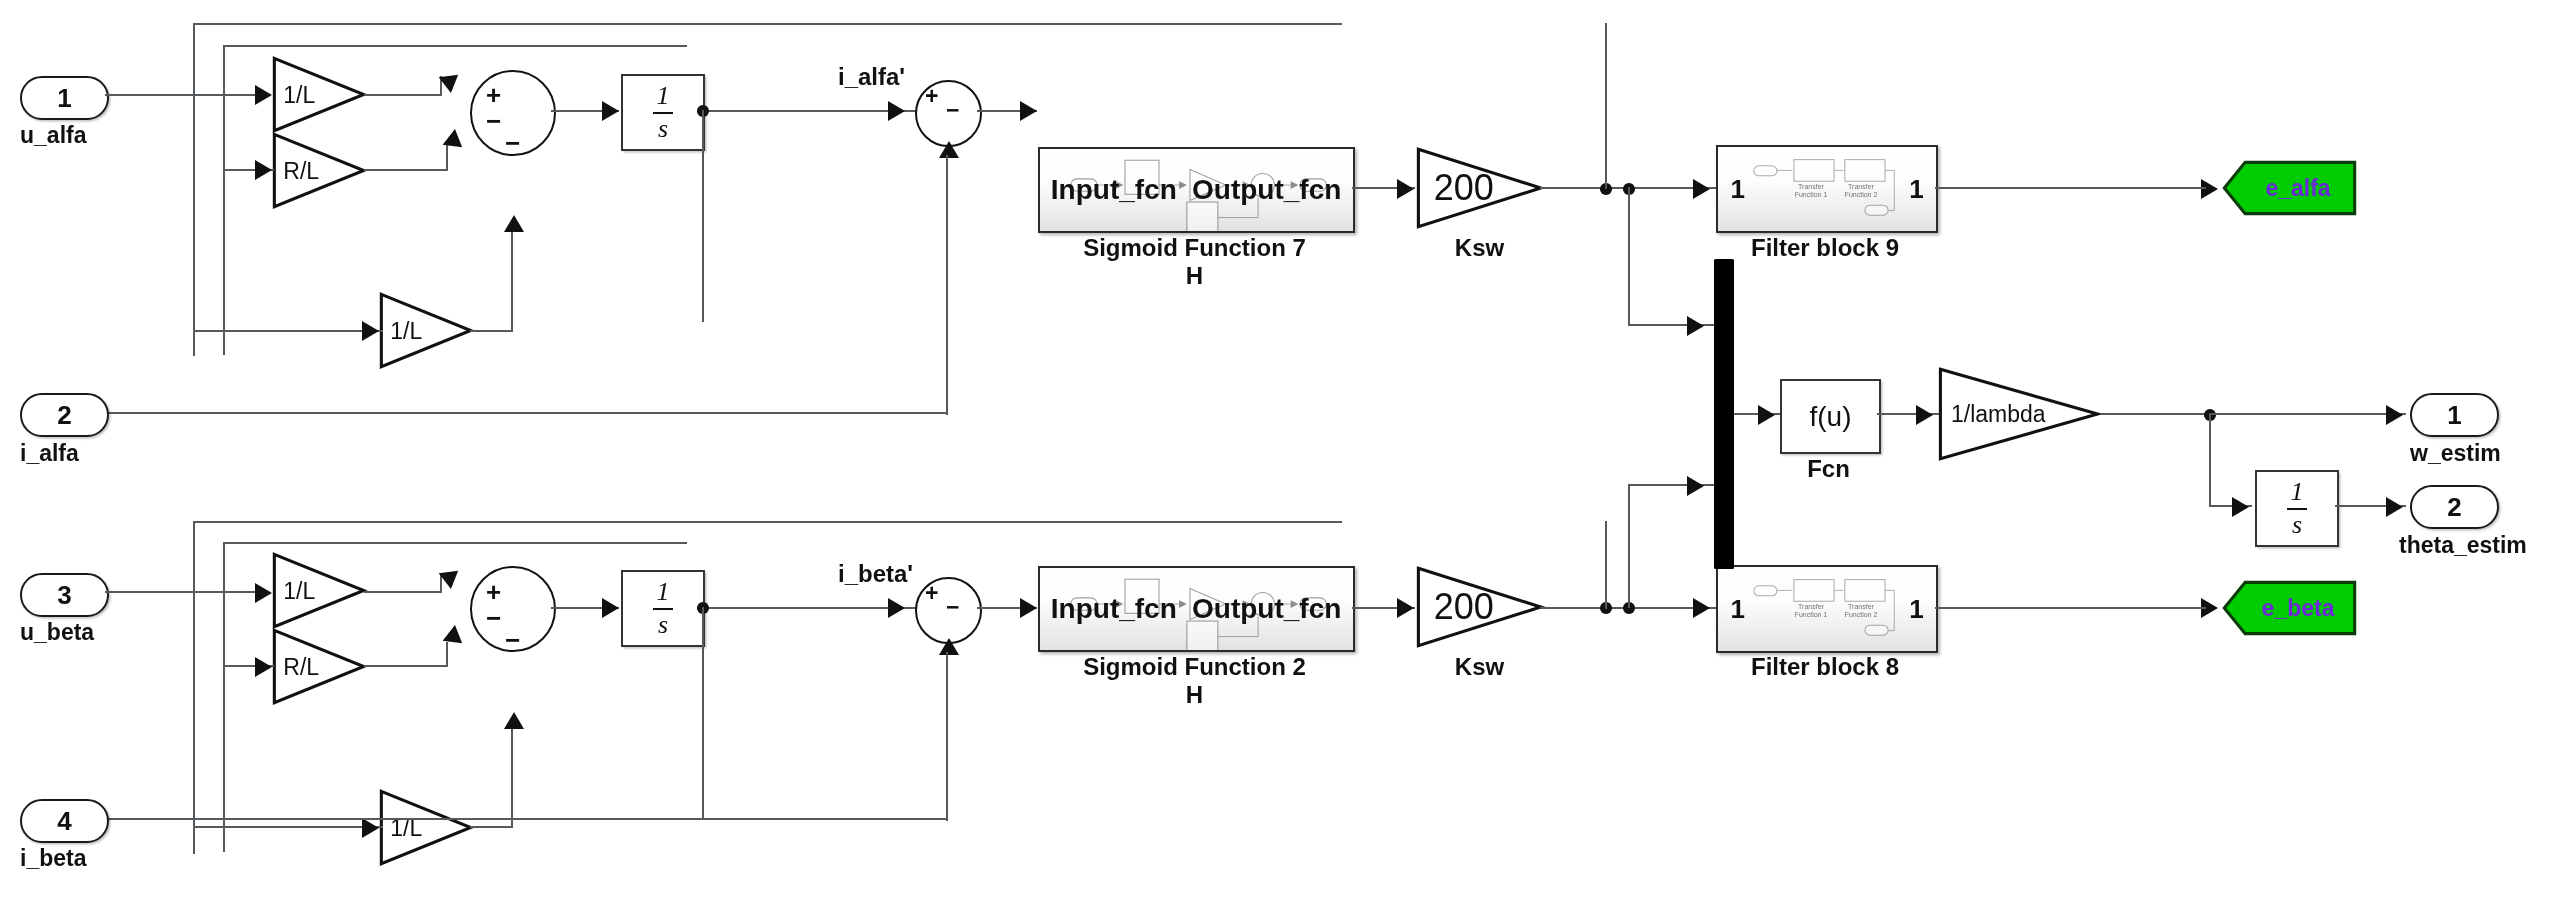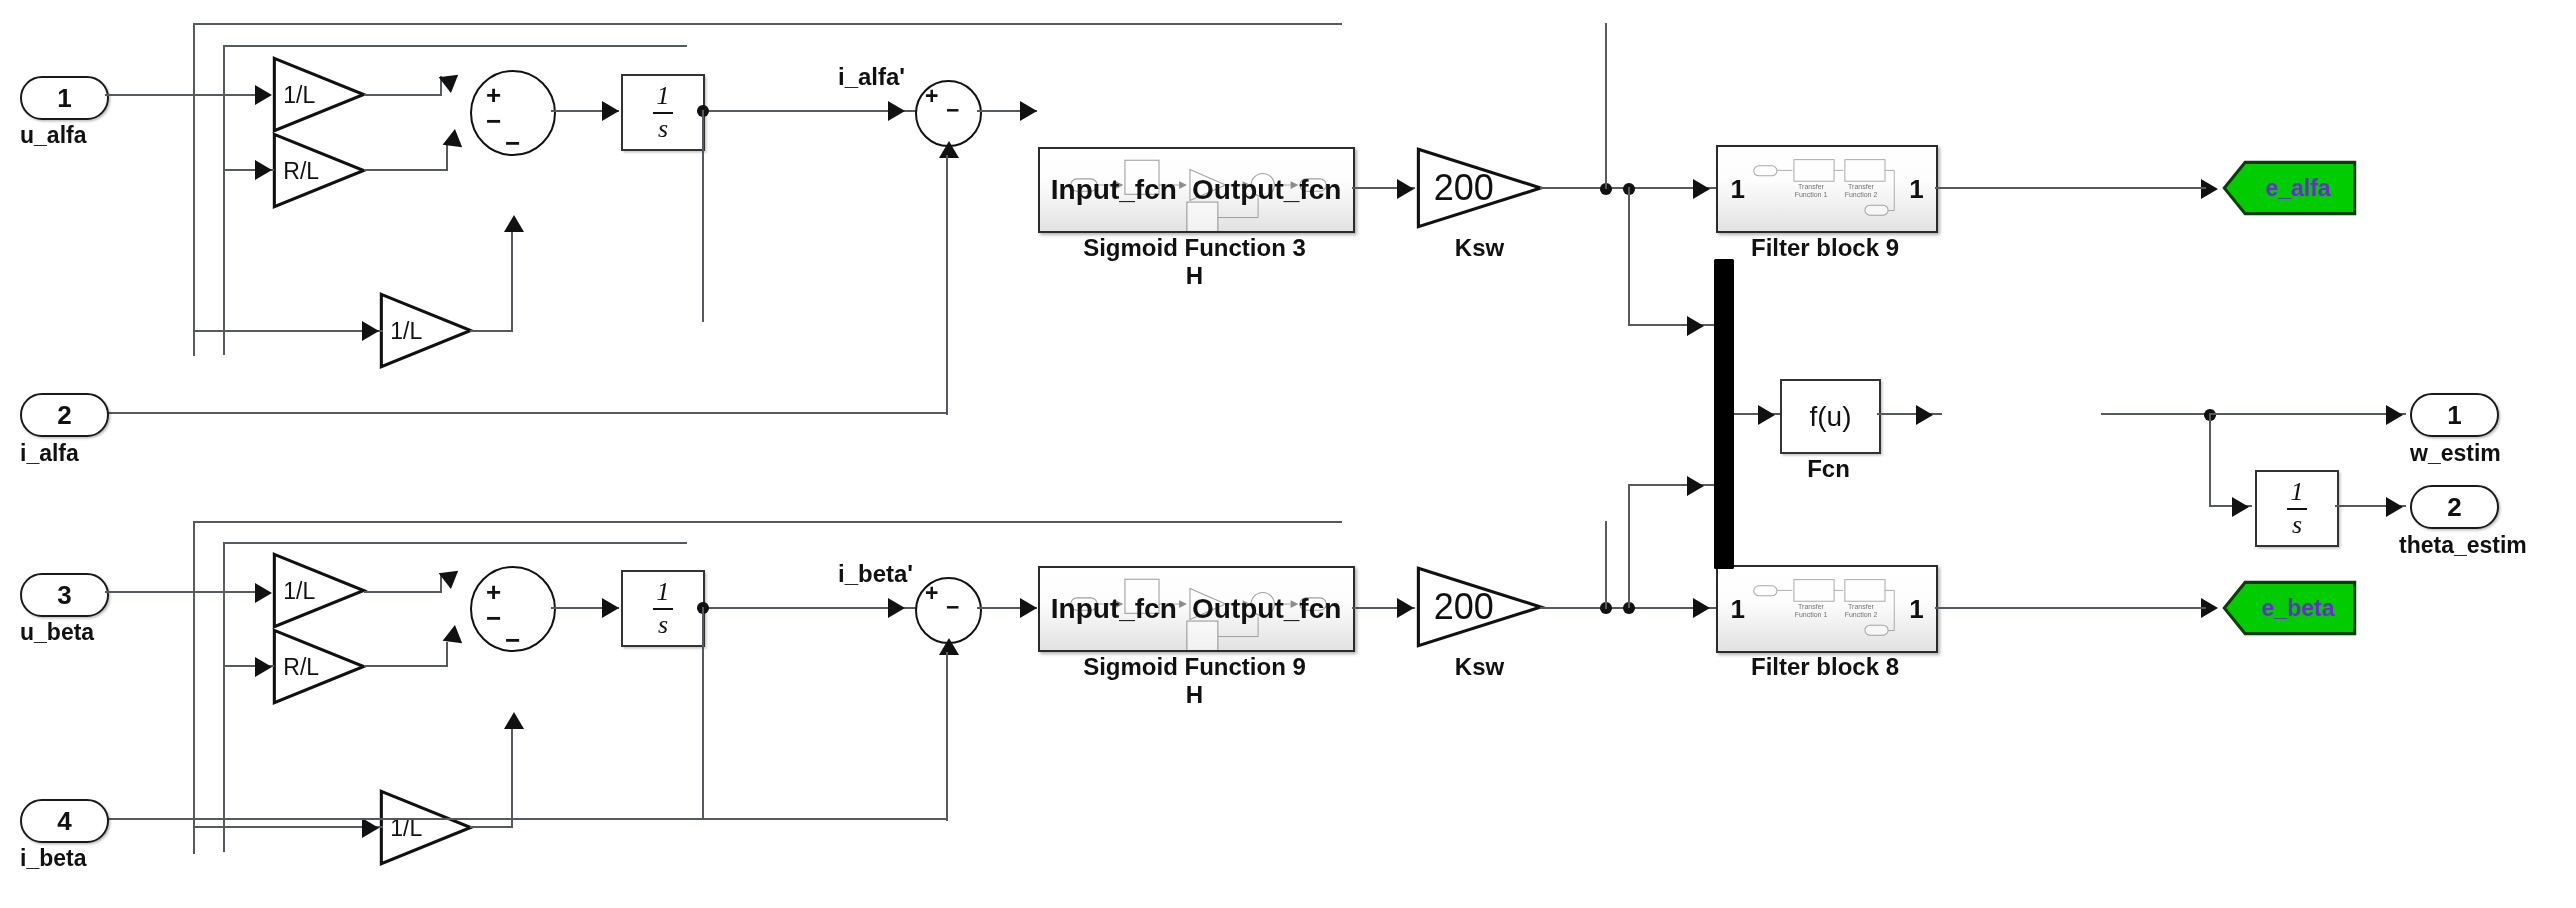--- a/index.html
+++ b/index.html
@@ -344,21 +344,21 @@
         <polygon points="294,31 304,36 294,41" fill="#333"></polygon>
         <rect x="306" y="28" width="34" height="16" rx="8" fill="#fff" stroke="#555" stroke-width="1.4"></rect>
         <rect x="160" y="58" width="40" height="38" fill="#fff" stroke="#555" stroke-width="1.4"></rect>
         <line x1="200" y1="78" x2="252" y2="78" stroke="#555" stroke-width="1.2"></line>
         <line x1="252" y1="78" x2="252" y2="52" stroke="#555" stroke-width="1.2"></line>
       </svg>
     </div>
     <div class="subsys-label" style="left:10.8px; top:26px; text-align:left;">Input_fcn</div>
     <div class="subsys-label" style="left:152px; top:26px; text-align:left;">Output_fcn</div>
   </div>
-  <div class="blocklabel" style="left:1038px; top:234px; width:313px; white-space:pre-line;">Sigmoid Function 3
+  <div class="blocklabel" style="left:1038px; top:234px; width:313px; white-space:pre-line;">Sigmoid Function 7
 H</div>
 
   <div class="wire h" style="left:1352px; top:187px; width:63px;"></div>
   <div class="arrow" style="left:1397px; top:179px;"></div>
 
   <div class="gain big" style="left:1416px; top:147px; width:127px; height:82px;">
     <svg width="127" height="82" viewBox="0 0 164 106">
       <polygon points="3,3 161,53 3,103" fill="#ffffff" stroke="#111" stroke-width="4"></polygon>
     </svg>
     <span class="gtext" style="left:14%;">200</span>
@@ -515,21 +515,21 @@
         <polygon points="294,31 304,36 294,41" fill="#333"></polygon>
         <rect x="306" y="28" width="34" height="16" rx="8" fill="#fff" stroke="#555" stroke-width="1.4"></rect>
         <rect x="160" y="58" width="40" height="38" fill="#fff" stroke="#555" stroke-width="1.4"></rect>
         <line x1="200" y1="78" x2="252" y2="78" stroke="#555" stroke-width="1.2"></line>
         <line x1="252" y1="78" x2="252" y2="52" stroke="#555" stroke-width="1.2"></line>
       </svg>
     </div>
     <div class="subsys-label" style="left:10.8px; top:26px; text-align:left;">Input_fcn</div>
     <div class="subsys-label" style="left:152px; top:26px; text-align:left;">Output_fcn</div>
   </div>
-  <div class="blocklabel" style="left:1038px; top:653px; width:313px; white-space:pre-line;">Sigmoid Function 9
+  <div class="blocklabel" style="left:1038px; top:653px; width:313px; white-space:pre-line;">Sigmoid Function 2
 H</div>
 
   <div class="wire h" style="left:1352px; top:607px; width:63px;"></div>
   <div class="arrow" style="left:1397px; top:598px;"></div>
 
   <div class="gain big" style="left:1416px; top:566px; width:127px; height:82px;">
     <svg width="127" height="82" viewBox="0 0 164 106">
       <polygon points="3,3 161,53 3,103" fill="#ffffff" stroke="#111" stroke-width="4"></polygon>
     </svg>
     <span class="gtext" style="left:14%;">200</span>
@@ -586,20 +586,26 @@
   <div class="arrow" style="position: absolute; left: 1758px; top: 405px; width: 0px; height: 0px; border-top: 10px solid transparent; border-bottom: 10px solid transparent; border-left: 17px solid rgb(17, 17, 17);"></div>
 
   <div class="box" style="left: 1780px; top: 379px; width: 97px; height: 71px;">
     <span class="fcnbox">f(u)</span>
   </div>
   <div class="blocklabel" style="left: 1780px; top: 455px; width: 97px;">Fcn</div>
 
   <div class="wire h" style="position: absolute; left: 1877px; top: 413px; width: 65px; height: 2.3px; background: rgb(85, 90, 94);"></div>
   <div class="arrow" style="position: absolute; left: 1916px; top: 405px; width: 0px; height: 0px; border-top: 10px solid transparent; border-bottom: 10px solid transparent; border-left: 17px solid rgb(17, 17, 17);"></div>
 
+  <div class="gain big" style="left: 1938px; top: 367px; width: 162px; height: 94px;">
+    <svg width="162" height="94" viewBox="0 0 210 122">
+      <polygon points="3,3 207,61 3,119" fill="#ffffff" stroke="#111" stroke-width="4"></polygon>
+    </svg>
+    <span class="gtext" style="left:8%; font-size:23px;">1/lambda</span>
+  </div>
 
   <div class="wire h" style="left:2475px; top:413px; width:0px;"></div>
 
 <div class="wire h" style="left:2476px; top:413px; width:0px;"></div>
     <div class="wire h" style="position: absolute; left: 1935px; top: 187px; width: 271px; height: 2.3px; background: rgb(85, 90, 94);"></div>
     <div class="wire h" style="position: absolute; left: 1935px; top: 607px; width: 271px; height: 2.3px; background: rgb(85, 90, 94);"></div>
     <div class="wire h" style="position:absolute;left:2101px;top:413px;width:108px;height:2.3px;background:#555a5e;"></div>
     <div class="dot" style="position:absolute;left:2204px;top:409px;width:11.6px;height:11.6px;border-radius:50%;background:#111;"></div>
     <div class="wire h" style="position:absolute;left:2209px;top:413px;width:197px;height:2.3px;background:#555a5e;"></div>
     <div class="arrow" style="position:absolute;left:2386px;top:405px;width:0;height:0;border-top:10px solid transparent;border-bottom:10px solid transparent;border-left:17px solid #111;"></div>

